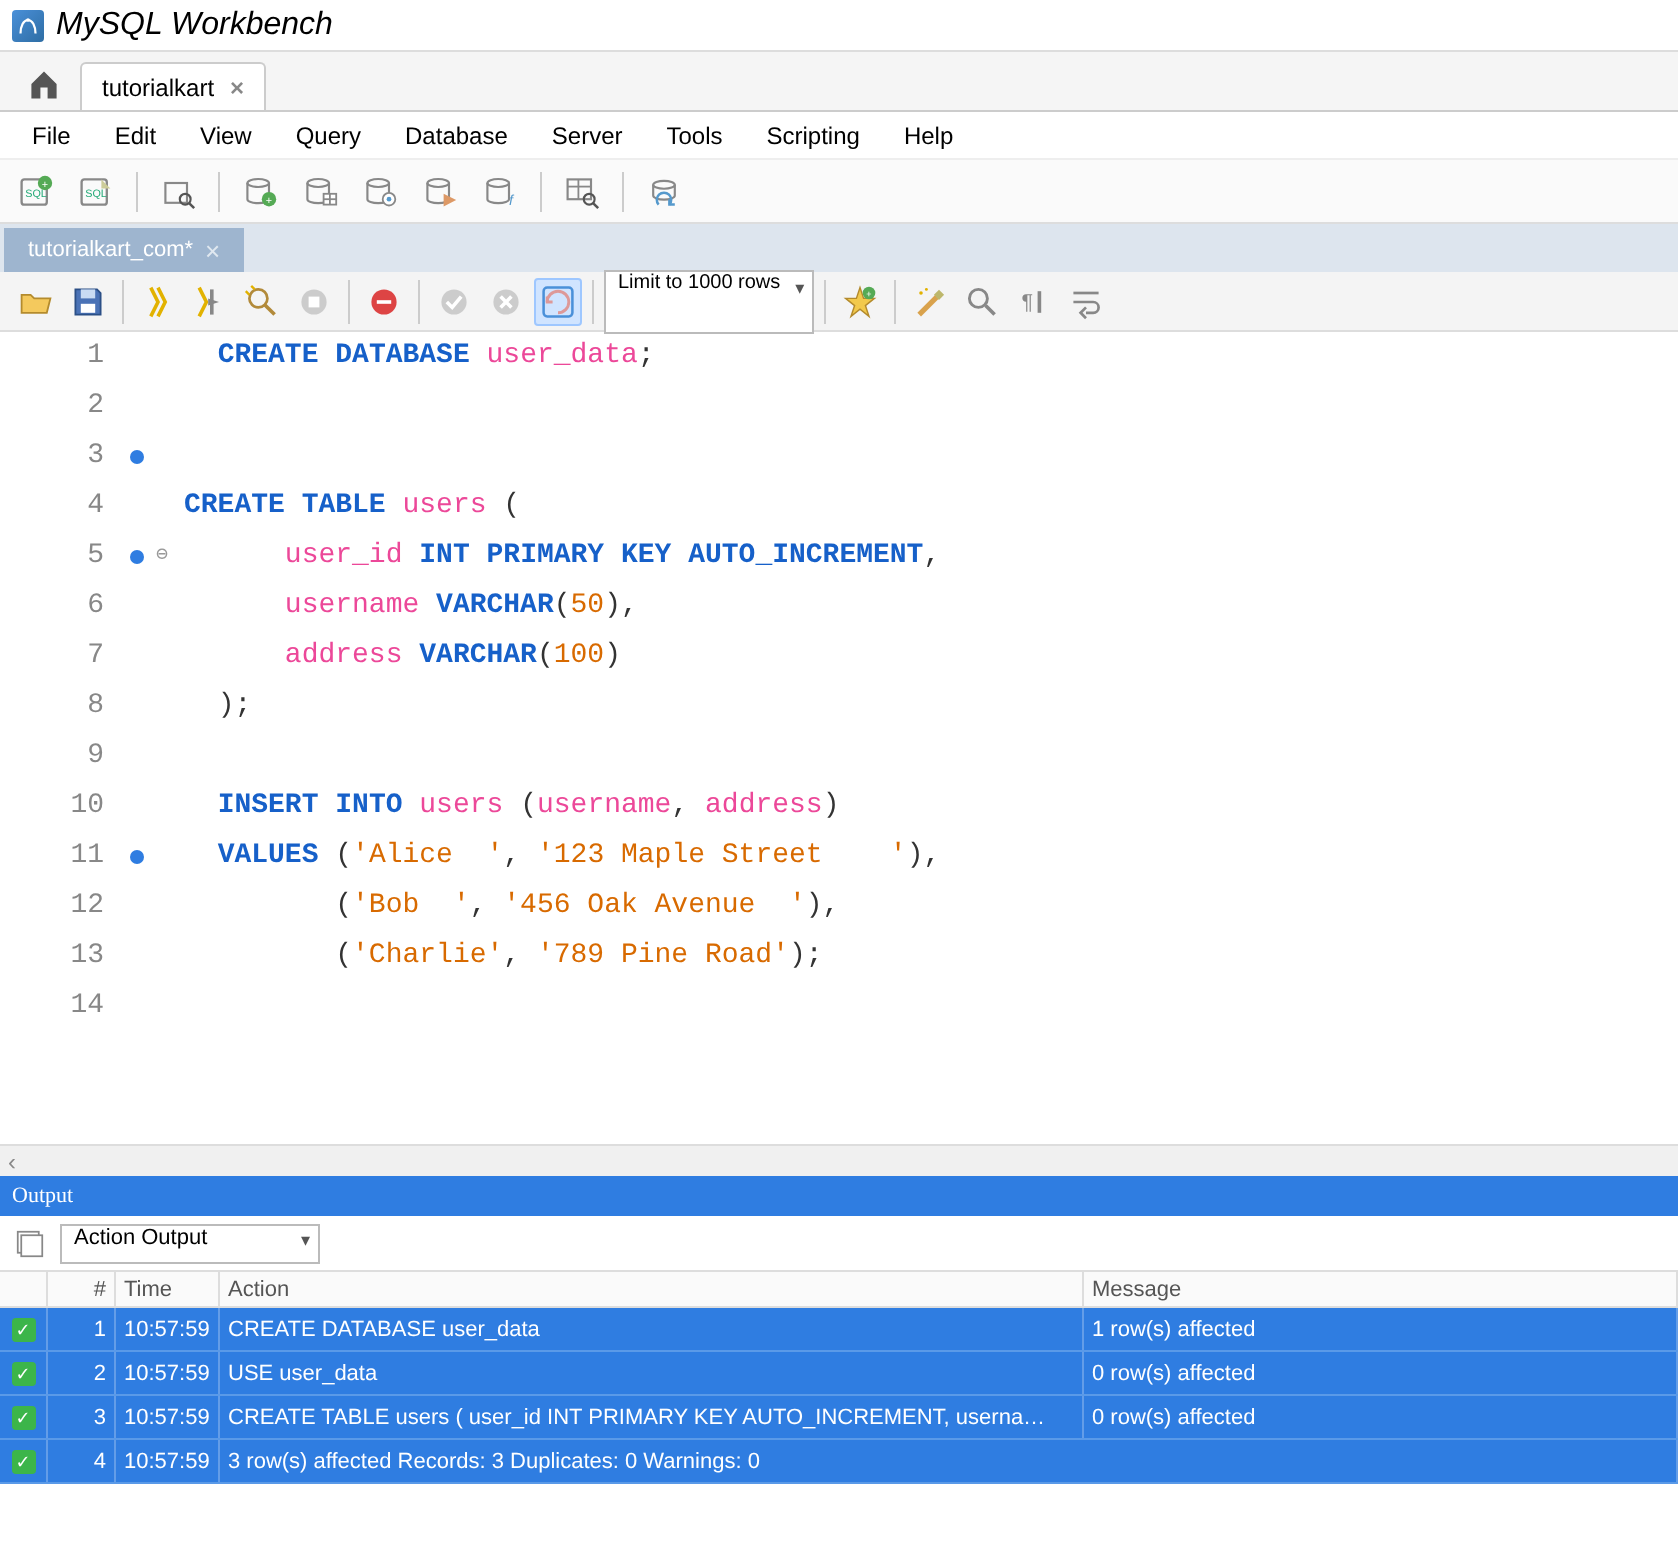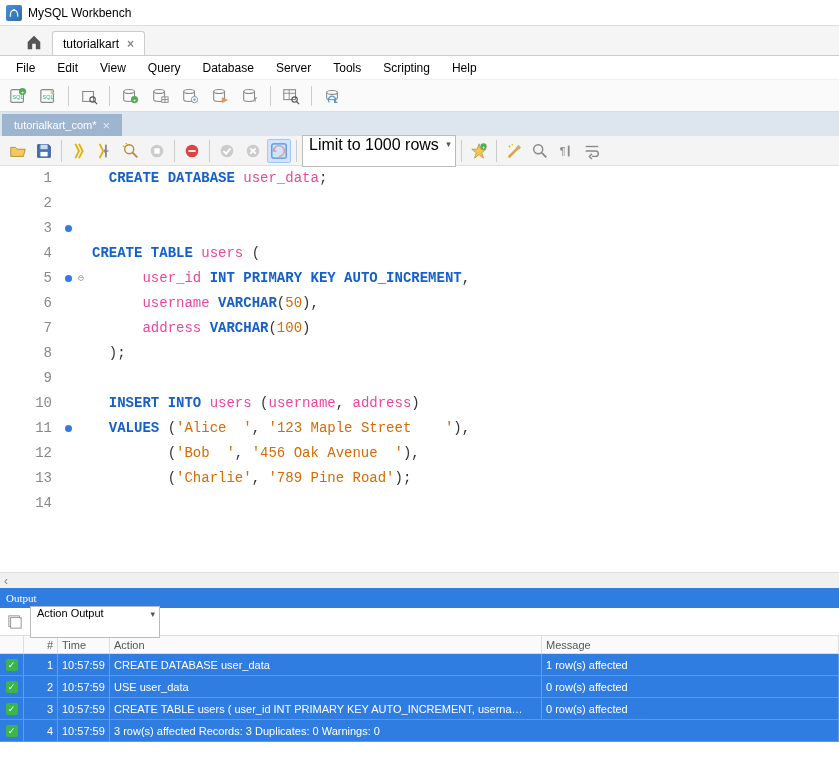--- a/index.html
+++ b/index.html
@@ -2,24 +2,24 @@
 <html><head>
 <meta charset="utf-8">
 <style>
 * { box-sizing: border-box; margin: 0; padding: 0; }
 body { font-family: "Segoe UI", Tahoma, sans-serif; font-size: 12px; background: #fff; color: #000; width: 839px; height: 772px; overflow: hidden; display: flex; flex-direction: column; }
 
 
 .title-bar { height: 26px; display: flex; align-items: center; padding: 2px 6px; gap: 6px; border-bottom: 1px solid #ddd; }
 .app-icon { width: 16px; height: 16px; background: linear-gradient(135deg,#4a90d9,#2e6da4); border-radius: 2px; display:flex; align-items:center; justify-content:center; }
 .app-icon svg { width:12px; height:12px; }
-.title-text { font-size: 12px; }
-
-
-.nav-row { height: 30px; display:flex; align-items:flex-end; padding: 2px 4px 0 20px; gap:0; border-bottom:1px solid #ccc; background:#f5f5f5; }
+.title-text { font-size: 16px; font-style: italic; }
+
+
+.nav-row { height: 30px; display:flex; align-items:flex-end; padding: 2px 4px 0 8px; gap:0; border-bottom:1px solid #ccc; background:#f5f5f5; }
 .home-btn { width:28px; height:26px; display:flex; align-items:center; justify-content:center; cursor:pointer; }
 .nav-tab { height:24px; padding:0 10px; display:flex; align-items:center; gap:6px; background:#fff; border:1px solid #ccc; border-bottom:none; border-radius:3px 3px 0 0; font-size:12px; cursor:pointer; margin-left:4px; }
 .nav-tab .close { color:#888; font-weight:bold; margin-left:2px; }
 
 
 .menu-bar { height:24px; display:flex; align-items:center; padding:0 6px; gap:2px; background:#fff; border-bottom:1px solid #eee; }
 .menu-item { padding:3px 10px; font-size:12px; cursor:pointer; }
 
 
 .main-toolbar { height:32px; display:flex; align-items:center; padding:2px 6px; gap:6px; background:#fafafa; border-bottom:1px solid #ddd; }
@@ -29,21 +29,21 @@
 
 .editor-tabs { height:24px; background:#dde5ee; display:flex; align-items:flex-end; padding:0 2px; }
 .editor-tab { height:22px; padding:0 12px; display:flex; align-items:center; gap:6px; background:#9eb5cf; color:#fff; font-size:11px; cursor:pointer; }
 .editor-tab .close { color:#e0e8f0; font-size:13px; }
 
 
 .editor-toolbar { height:30px; display:flex; align-items:center; padding:2px 6px; gap:2px; background:#f4f4f4; border-bottom:1px solid #ddd; }
 .etb-btn { width:24px; height:24px; display:flex; align-items:center; justify-content:center; cursor:pointer; border:1px solid transparent; border-radius:2px; }
 .etb-btn.active { background:#d0e4ff; border-color:#9ec7ff; }
 .etb-sep { width:1px; height:22px; background:#ccc; margin:0 3px; }
-.limit-select { height:32px; font-size:16px; padding:0 16px 0 6px; border:1px solid #bbb; background:#fff; cursor:pointer; position:relative; }
+.limit-select { height:32px; font-size:10px; padding:0 16px 0 6px; border:1px solid #bbb; background:#fff; cursor:pointer; position:relative; }
 .limit-select::after { content:"▾"; position:absolute; right:4px; top:3px; font-size:9px; color:#555; }
 
 
 .code-area { flex:0 0 auto; height:406px; display:flex; background:#fff; font-family: Consolas, "Courier New", monospace; font-size:14px; line-height:25px; overflow:hidden; }
 .gutter { width:58px; text-align:right; color:#888; background:#fff; padding-right:6px; }
 .gutter-line { height:25px; position:relative; }
 .marker-col { width:20px; background:#fff; }
 .marker-line { height:25px; display:flex; align-items:center; justify-content:center; }
 .blue-dot { width:7px; height:7px; background:#2f7de1; border-radius:50%; }
 .fold-col { width:14px; }
@@ -56,21 +56,21 @@
 .num { color:#d86a00; }
 .str { color:#d86a00; }
 .punct { color:#333; }
 
 
 .hscroll { height:16px; background:#f0f0f0; border-top:1px solid #ddd; display:flex; align-items:center; padding:0 4px; color:#888; }
 
 
 .output-header { height:20px; background:#2f7de1; color:#fff; display:flex; align-items:center; padding:0 6px; font-size:11px;font-family:Liberation Serif, serif; }
 .output-controls { height:28px; display:flex; align-items:center; padding:2px 6px; gap:6px; background:#fff; border-bottom:1px solid #ddd; }
-.output-type { height:32px; padding:0 20px 0 6px; border:1px solid #bbb; font-size:11px; background:#fff; position:relative; min-width:130px; }
+.output-type { height:20px; padding:0 20px 0 6px; border:1px solid #bbb; font-size:11px; background:#fff; position:relative; min-width:130px; }
 .output-type::after { content:"▾"; position:absolute; right:4px; top:2px; font-size:9px; color:#555; }
 .stack-icon { width:18px; height:18px; display:flex; align-items:center; justify-content:center; }
 
 .output-table { flex:1; display:flex; flex-direction:column; font-size:11px; }
 .ot-head { display:flex; height:18px; background:#fafafa; border-bottom:1px solid #ddd; color:#555; }
 .ot-row { display:flex; height:22px; align-items:center; background:#2f7de1; color:#fff; border-bottom:1px solid #5a9ae8; }
 .ot-cell { padding:0 4px; overflow:hidden; text-overflow:ellipsis; white-space:nowrap; border-right:1px solid rgba(255,255,255,0.25); height:100%; display:flex; align-items:center; }
 .ot-head .ot-cell { border-right:1px solid #ddd; }
 .col-status { width:24px; justify-content:center; }
 .col-num { width:34px; justify-content:flex-end; }

